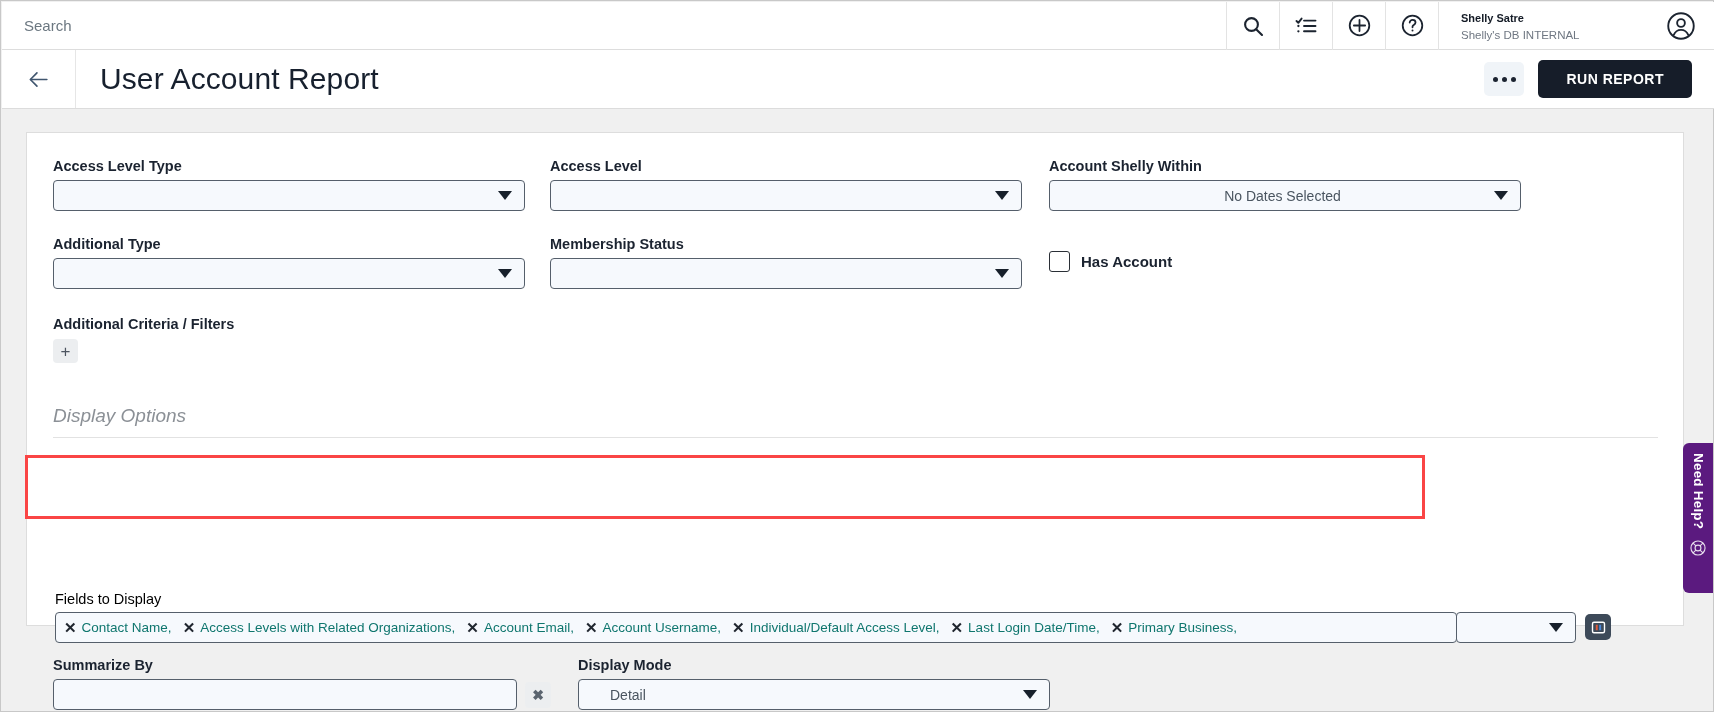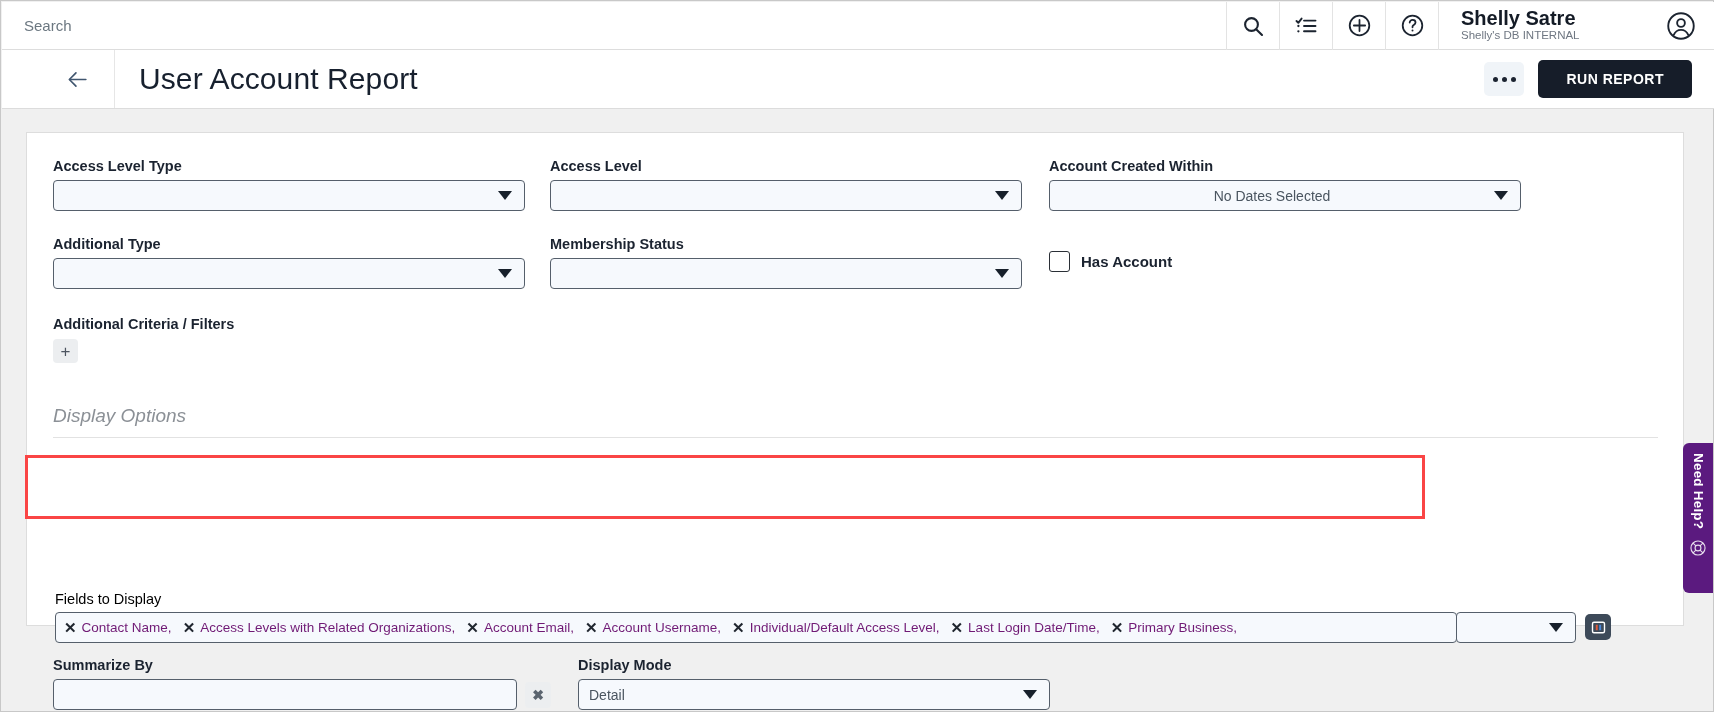--- a/index.html
+++ b/index.html
@@ -43,34 +43,34 @@
   .tb-icon svg { display: block; }
 
   .user-block {
     height: 48px; display: flex; flex-direction: column;
     justify-content: center; align-items: flex-start;
     border-left: 1px solid #e3e3e3;
     padding: 0 16px 0 22px;
     min-width: 210px;
     cursor: pointer;
   }
-  .user-name { font-size: 20px; font-weight: bold; color: #141b26; line-height: 18px; }
+  .user-name { font-size: 11px; font-weight: bold; color: #141b26; line-height: 18px; }
   .user-org  { font-size: 11.5px; color: #6f7782; line-height: 14px; margin-top: 1px; }
   .avatar-wrap {
     width: 66px; height: 48px; display: flex; align-items: center; justify-content: center;
     cursor: pointer;
   }
 
   
   .pageheader {
     position: absolute; left: 1px; top: 49px;
     width: 1712px; height: 59px;
     background: #ffffff;
     border-bottom: 1px solid #dcdcdc;
-    display: flex; align-items: center; padding-left: 39px;
+    display: flex; align-items: center;
   }
   .back-btn {
     width: 74px; height: 58px;
     display: flex; align-items: center; justify-content: center;
     border-right: 1px solid #e6e6e6;
     color: #40566f; cursor: pointer;
   }
   .page-title {
     font-size: 30px; color: #17202e; font-weight: normal;
     margin-left: 24px; letter-spacing: .1px;
@@ -103,20 +103,21 @@
     display: block; margin-bottom: 6px; white-space: nowrap;
   }
   .sel {
     position: relative;
     height: 31px;
     background: #f6f9fd;
     border: 1px solid #555f6b;
     border-radius: 4px;
     display: flex; align-items: center;
     cursor: pointer;
+    padding-left: 21px;
   }
   .sel .val {
     flex: 1 1 auto; text-align: center;
     font-size: 14px; color: #4a5560;
   }
   .sel .val.left { text-align: left; padding-left: 10px; }
   .caret {
     width: 0; height: 0; margin-right: 12px;
     border-left: 7px solid transparent;
     border-right: 7px solid transparent;
@@ -165,21 +166,21 @@
   .chips-box {
     width: 1402px; height: 31px;
     background: #f6f9fd; border: 1px solid #555f6b; border-radius: 4px;
     display: flex; align-items: center; padding-left: 8px;
     overflow: hidden; white-space: nowrap;
   }
   .chip { display: inline-flex; align-items: center; margin-right: 11px; cursor: pointer; }
   .chip .x {
     font-size: 15px; color: #20262f; font-weight: bold; margin-right: 5px; line-height: 1;
   }
-  .chip .t { font-size: 13.5px; color: #701a75; }
+  .chip .t { font-size: 13.5px; color: #0f766e; }
   .chips-caret-box {
     width: 120px; height: 31px; margin-left: -1px;
     background: #f6f9fd; border: 1px solid #555f6b; border-radius: 4px;
     display: flex; align-items: center; justify-content: flex-end;
     cursor: pointer;
   }
   .col-icon-btn {
     width: 26px; height: 26px; background: #3d4a59; border-radius: 5px;
     margin-left: 9px; margin-top: 2px;
     display: flex; align-items: center; justify-content: center; cursor: pointer;
@@ -305,21 +306,21 @@
 
     <div class="f-col2 row1">
       <span class="lbl">Access Level</span>
       <div class="sel">
         <span class="val"></span>
         <span class="caret"></span>
       </div>
     </div>
 
     <div class="f-col3 row1">
-      <span class="lbl">Account Created Within</span>
+      <span class="lbl">Account Shelly Within</span>
       <div class="sel">
         <span class="val">No Dates Selected</span>
         <span class="caret"></span>
       </div>
     </div>
 
     <div class="f-col1 row2">
       <span class="lbl">Additional Type</span>
       <div class="sel">
         <span class="val"></span>

